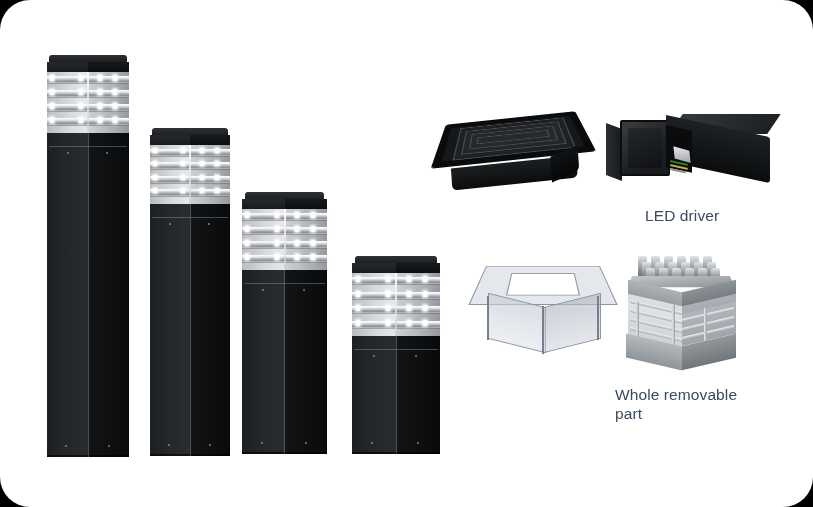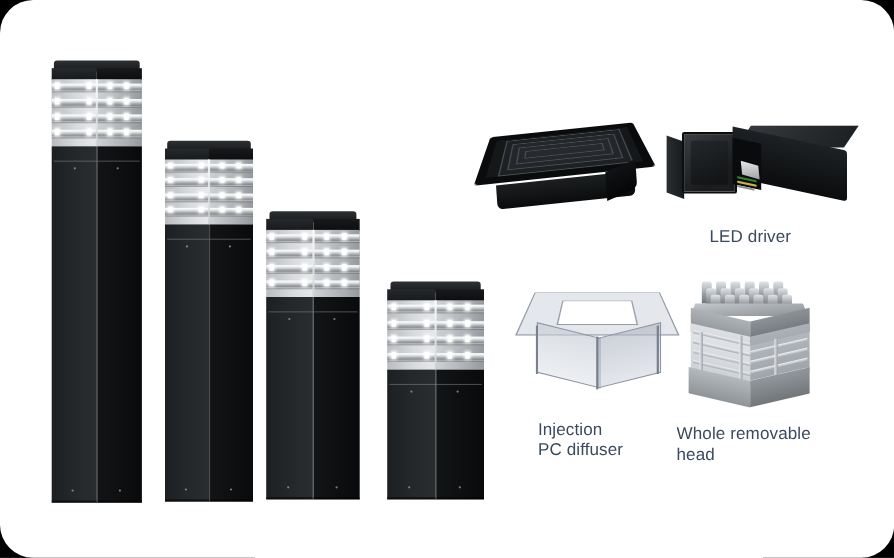--- a/index.html
+++ b/index.html
@@ -670,22 +670,20 @@
           <div class="pc-hole"></div>
         </div>
         <div class="pc-front-l"></div>
         <div class="pc-front-r"></div>
         <div class="pc-edge" style="left:56px; top:40px; height:48px;"></div>
         <div class="pc-edge" style="left:1px; top:30px; height:44px;"></div>
         <div class="pc-edge" style="left:111px; top:30px; height:44px;"></div>
       </div>
     </div>
   </div>
-  <div class="comp-label" id="label-pc" style="left: 489px; top: 381px; color: rgb(59, 74, 94);">Injection
-PC diffuser</div>
 
   <div class="component" id="comp-head" style="left: 612px; top: 252px; width: 140px;">
     <div class="comp-art">
       <div class="wh-box">
         <div class="wh-fin-top" id="wh-pins">
             <div class="wh-pin" style="left: 0px; top: 0px; height: 20px;"></div>
             <div class="wh-pin" style="left: 13px; top: 0px; height: 20px;"></div>
             <div class="wh-pin" style="left: 26px; top: 0px; height: 20px;"></div>
             <div class="wh-pin" style="left: 39px; top: 0px; height: 20px;"></div>
             <div class="wh-pin" style="left: 52px; top: 0px; height: 20px;"></div>
@@ -726,15 +724,15 @@
             </div>
         </div>
         <div class="wh-base">
           <div class="wh-base-l"></div>
           <div class="wh-base-r"></div>
         </div>
       </div>
     </div>
   </div>
   <div class="comp-label" id="label-head" style="left: 615px; top: 385px; color: rgb(59, 74, 94);">Whole removable
-head</div>
+part</div>
 
 </div>
 
 </body></html>

